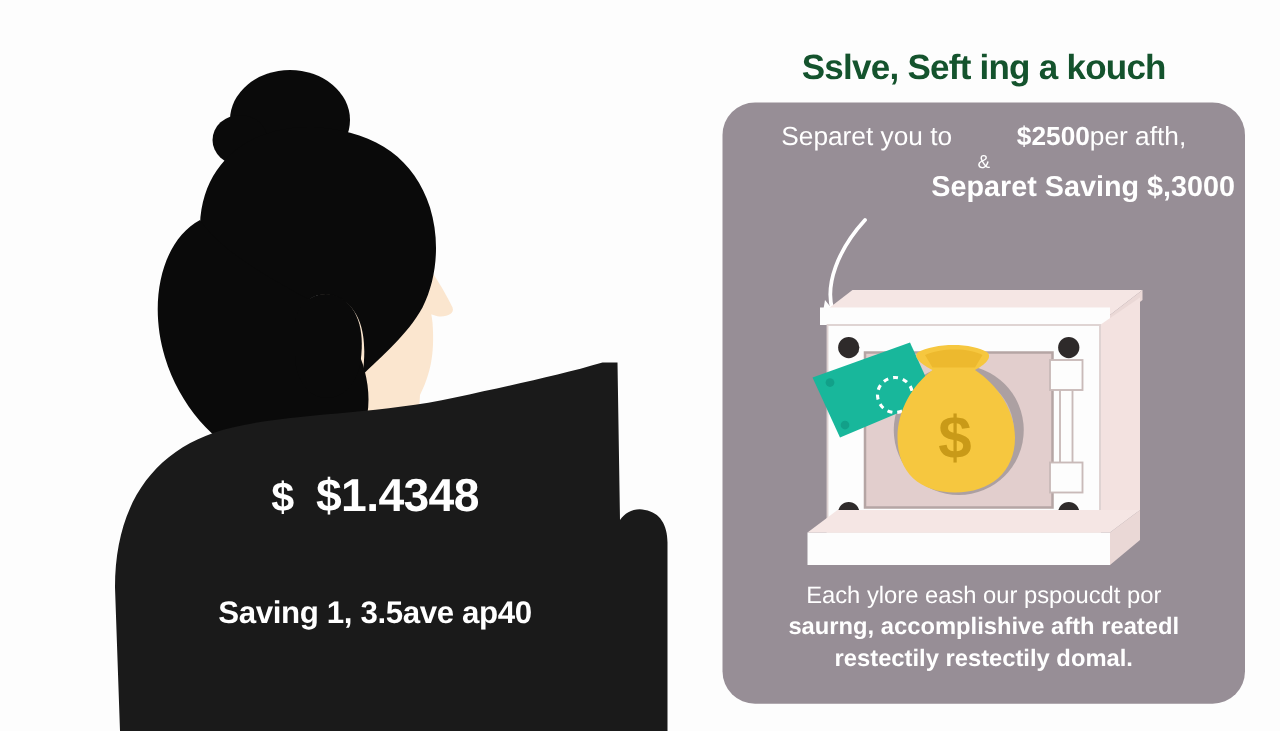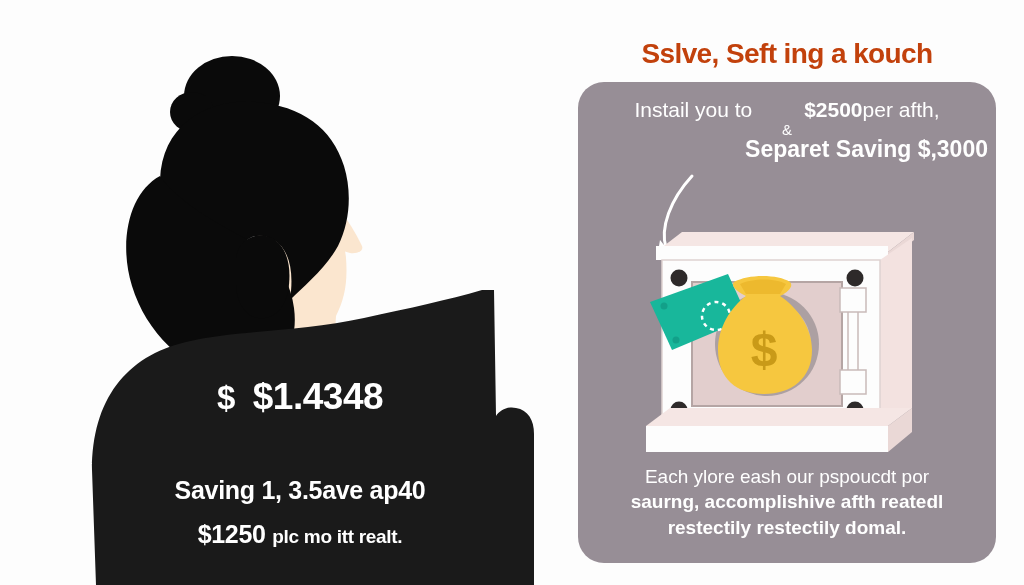--- a/index.html
+++ b/index.html
@@ -30,21 +30,21 @@
     margin-top:62px;font-size:25px;font-weight:bold;letter-spacing:-.3px;line-height:1.1;
   }
   .sub-line-2{
     margin-top:16px;font-size:25px;font-weight:bold;letter-spacing:-.3px;line-height:1.1;
   }
   .sub-line-2 .small{font-size:19px;font-weight:bold;}
 
   
   .right-title{
     position:absolute;left:578px;top:38px;width:418px;
-    text-align:center;color:#c2410c;
+    text-align:center;color:#14532d;
     font-size:28px;font-weight:bold;letter-spacing:-.6px;line-height:1.15;
   }
   .purple-card{
     position:absolute;left:578px;top:82px;width:418px;height:481px;
     background:#978e96;border-radius:26px;overflow:hidden;
   }
   .card-subtitle{
     position:absolute;left:0;top:16px;width:100%;
     text-align:center;color:#ffffff;line-height:1.12;
     padding:0 8px;box-sizing:border-box;
@@ -123,33 +123,29 @@
                C 528 410 534 420 534 434
                L 534 585 Z" fill="#1a1a1a"></path>
     </svg>
 
     <div class="left-text-block">
       <div class="amount-row">
         <span class="amount-sign">$</span>
         <span>$1.4348</span>
       </div>
       <div class="sub-line-1">Saving 1, 3.5ave ap40</div>
-      <div class="sub-line-2">
-        <span>$1250</span>
-        <span class="small">plc mo itt realt.</span>
-      </div>
     </div>
   </div>
 
   <div class="right-title">Sslve, Seft ing a kouch</div>
 
   <div class="purple-card">
 
     <div class="card-subtitle">
-      <span class="l1"><span>Instail you to </span><b>$2500</b><span>per afth,</span></span>
+      <span class="l1"><span>Separet you to </span><b>$2500</b><span>per afth,</span></span>
       <span class="amp">&amp;</span>
       <span class="l2">Separet Saving $,3000</span>
     </div>
 
     <div class="safe-wrap">
       <svg width="330" height="290" viewBox="0 0 330 290">
 
         <path d="M62 6 C 40 30 30 58 36 78" stroke="#ffffff" stroke-width="3" fill="none" stroke-linecap="round"></path>
         <path d="M30 70 L 38 80 L 28 82 Z" fill="#ffffff"></path>
 

